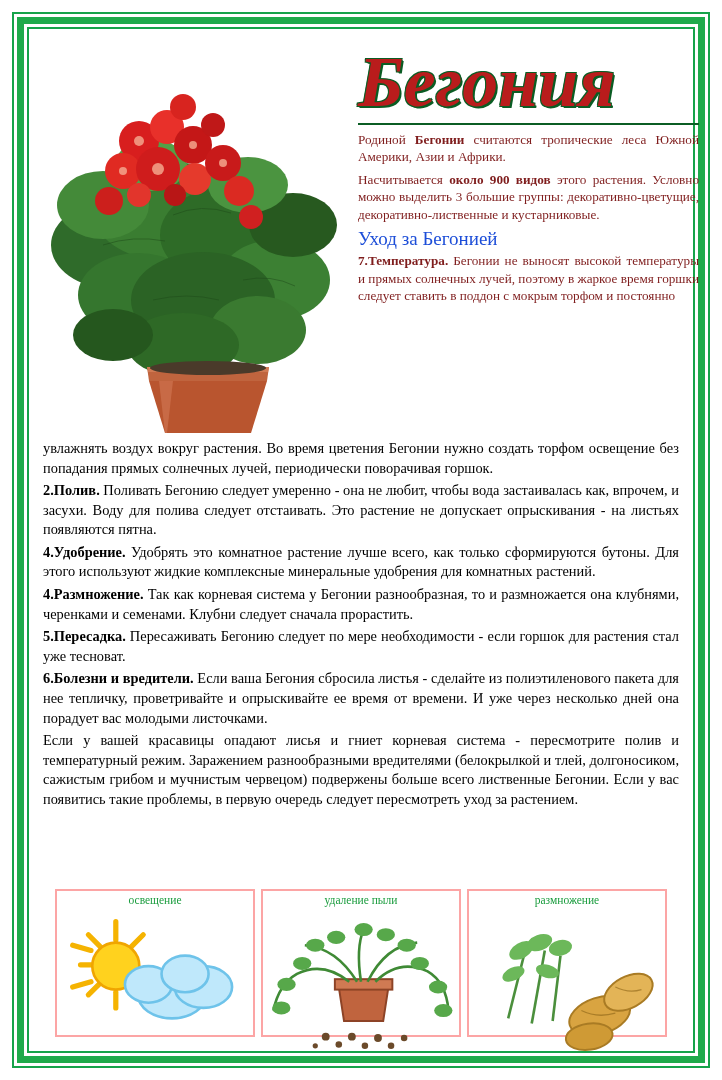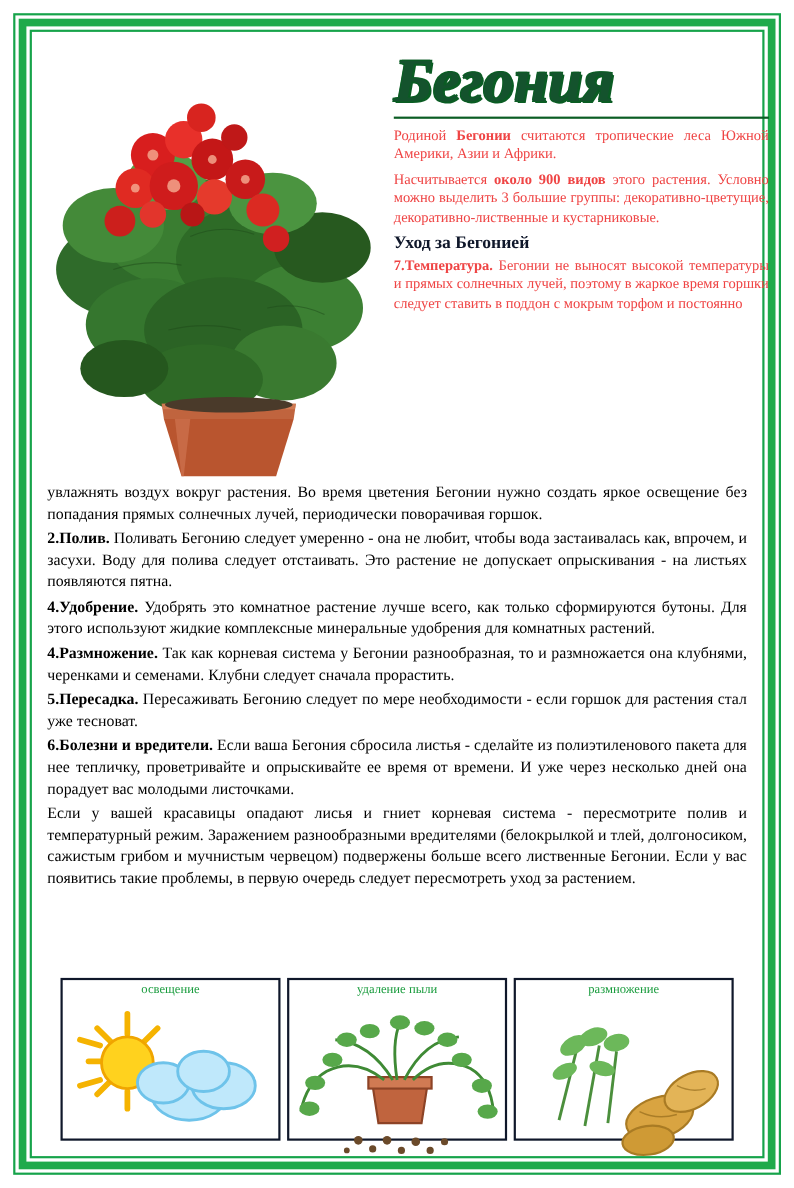--- a/index.html
+++ b/index.html
@@ -71,52 +71,52 @@
     height: 390px;
   }
   .title-block {
     position: absolute;
     left: 315px;
     top: 0px;
     width: 341px;
   }
   .title {
     font-family: "Liberation Serif", serif;
-    font-size: 56px;
+    font-size: 72px;
     font-weight: bold;
     font-style: italic;
-    color: #14532d;
+    color: #b91c1c;
     letter-spacing: 0px;
     line-height: 1.05;
     margin: 6px 0 2px 0;
     text-shadow:
       -1px -1px 0 #0b5d24,
       1px -1px 0 #0b5d24,
       -1px 1px 0 #0b5d24,
       1px 1px 0 #0b5d24,
       2px 2px 0 #0b5d24;
     white-space: nowrap;
   }
   .title-rule {
     height: 2px;
     background: #0b5d24;
     margin: 0 0 6px 0;
   }
   .col-text {
     font-size: 13.2px;
     line-height: 1.33;
     text-align: justify;
-    color: #ef4444;
+    color: #7f1d1d;
     margin: 0 0 5px 0;
   }
   .col-text b { font-weight: bold; }
   .subhead {
-    color: #0f172a;
-    font-weight: bold;
-    font-size: 16px;
+    color: #1d4ed8;
+    font-weight: normal;
+    font-size: 19px;
     margin: 3px 0 2px 0;
   }
 
   
   .body-text p {
     font-size: 14.4px;
     line-height: 1.36;
     text-align: justify;
     color: #000000;
     margin: 0 0 3px 0;
@@ -128,21 +128,21 @@
     position: absolute;
     left: 22px;
     right: 22px;
     bottom: 10px;
     height: 148px;
     display: flex;
     gap: 6px;
   }
   .icon-cell {
     flex: 1 1 0;
-    border: 2px solid #0f172a;
+    border: 2px solid #fca5a5;
     box-sizing: border-box;
     position: relative;
     background: #ffffff;
     display: flex;
     flex-direction: column;
     align-items: center;
   }
   .icon-cap {
     font-size: 11.5px;
     color: #1a9c3e;
@@ -242,21 +242,21 @@
           Насчитывается <b>около 900 видов</b> этого растения. Условно можно выделить 3 большие группы: декоративно-цветущие, декоративно-лиственные и кустарниковые.
         </p>
         <div class="subhead">Уход за Бегонией</div>
         <p class="col-text">
           <b>7.Температура.</b> Бегонии не выносят высокой температуры и прямых солнечных лучей, поэтому в жаркое время горшки следует ставить в поддон с мокрым торфом и постоянно
         </p>
       </div>
     </div>
 
     <div class="body-text">
-      <p>увлажнять воздух вокруг растения. Во время цветения Бегонии нужно создать яркое освещение без попадания прямых солнечных лучей, периодически поворачивая горшок.</p>
+      <p>увлажнять воздух вокруг растения. Во время цветения Бегонии нужно создать торфом освещение без попадания прямых солнечных лучей, периодически поворачивая горшок.</p>
       <p><b>2.Полив.</b> Поливать Бегонию следует умеренно - она не любит, чтобы вода застаивалась как, впрочем, и засухи. Воду для полива следует отстаивать. Это растение не допускает опрыскивания - на листьях появляются пятна.</p>
       <p><b>4.Удобрение.</b> Удобрять это комнатное растение лучше всего, как только сформируются бутоны. Для этого используют жидкие комплексные минеральные удобрения для комнатных растений.</p>
       <p><b>4.Размножение.</b> Так как корневая система у Бегонии разнообразная, то и размножается она клубнями, черенками и семенами. Клубни следует сначала прорастить.</p>
       <p><b>5.Пересадка.</b> Пересаживать Бегонию следует по мере необходимости - если горшок для растения стал уже тесноват.</p>
       <p><b>6.Болезни и вредители.</b> Если ваша Бегония сбросила листья - сделайте из полиэтиленового пакета для нее тепличку, проветривайте и опрыскивайте ее время от времени. И уже через несколько дней она порадует вас молодыми листочками.</p>
       <p>Если у вашей красавицы опадают лисья и гниет корневая система - пересмотрите полив и температурный режим. Заражением разнообразными вредителями (белокрылкой и тлей, долгоносиком, сажистым грибом и мучнистым червецом) подвержены больше всего лиственные Бегонии. Если у вас появитись такие проблемы, в первую очередь следует пересмотреть уход за растением.</p>
     </div>
 
     <div class="icons">
 

